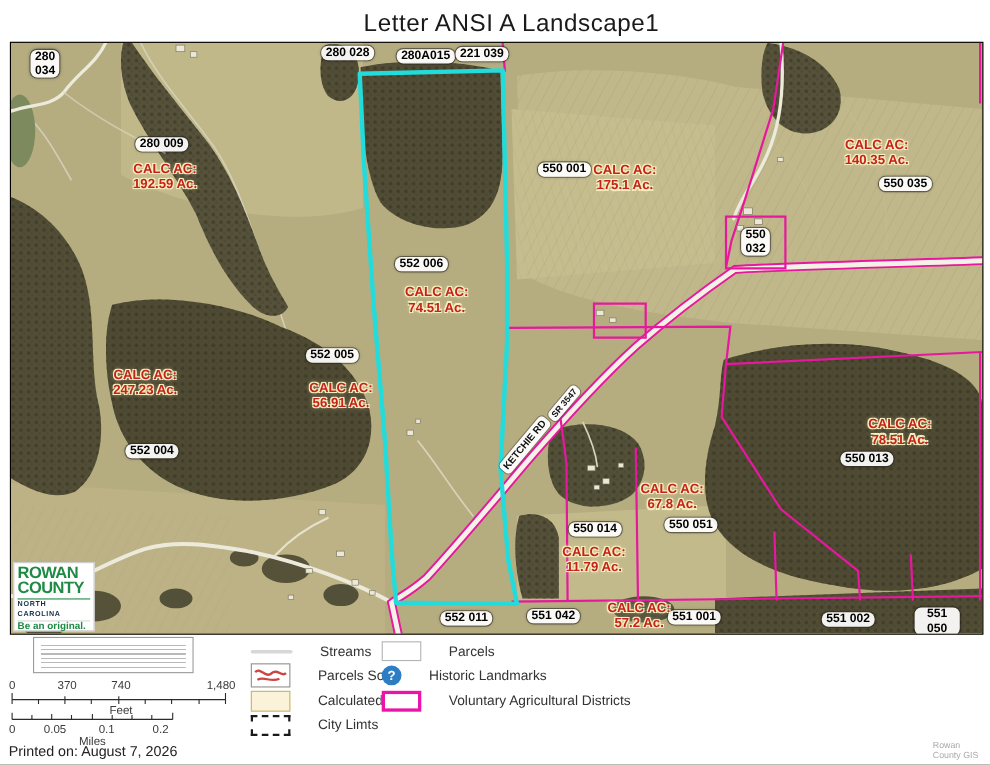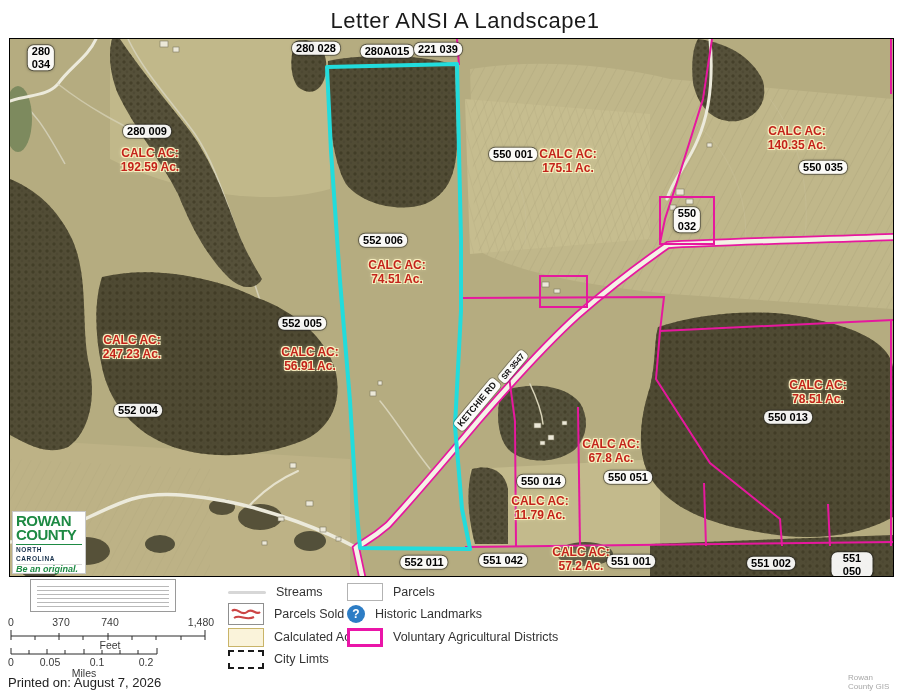--- a/index.html
+++ b/index.html
@@ -23,27 +23,27 @@
       display:flex;gap:3px;align-items:center;z-index:6;}
   .roadpill{background:rgba(255,255,255,.95);border-radius:4px;padding:0 3px;font-weight:bold;
       font-size:9px;line-height:1.4;color:#111;box-shadow:0 0 0 1px rgba(60,60,60,.45);white-space:nowrap;}
   .roadpill.sub{font-size:8px;transform:translateY(3px);}
   
   .logo{position:absolute;left:2px;top:472px;width:74px;height:63px;background:#fff;
       padding:2px 3px;box-sizing:border-box;border:1px solid #c9c9c9;z-index:6;}
   .logo .l1{font-weight:bold;font-size:15px;line-height:.95;color:#1e8a44;letter-spacing:-.5px;}
   .logo .l3{font-weight:bold;font-size:6.5px;line-height:1.5;color:#16304c;letter-spacing:.6px;
       border-top:1px solid #1e8a44;margin-top:1px;}
-  .logo .l4{font-style:italic;font-weight:bold;font-size:9px;line-height:1.1;color:#1e8a44;
+  .logo .l4{font-weight:bold;font-size:9px;line-height:1.1;color:#1e8a44;
       border-top:1px solid #d9d9d9;}
   
   .disclaimer{position:absolute;left:30px;top:579px;width:146px;height:33px;border:1px solid #9a9a9a;
       background:repeating-linear-gradient(#fff 0 2px,#b9b9b9 2px 3px,#fff 3px 4px);
       background-clip:content-box;padding:3px 6px;box-sizing:border-box;}
-  .lrow{position:absolute;height:22px;display:flex;align-items:center;gap:10px;}
+  .lrow{position:absolute;height:22px;display:flex;align-items:center;gap:25px;}
   .ltext{font-size:12.5px;color:#333;white-space:nowrap;}
   .sw{flex:0 0 auto;box-sizing:border-box;}
   .sw-stream{width:38px;height:3px;background:#d7d7d7;border-radius:2px;}
   .sw-parcel{width:36px;height:18px;background:#fff;border:1px solid #b3b3b3;}
   .sw-sold{width:36px;height:22px;background:#fff;border:1px solid #8f8f8f;position:relative;}
   .sw-calc{width:36px;height:19px;background:#faf3da;border:1.5px solid #c9b468;}
   .sw-vad{width:36px;height:19px;background:#fff;border:3px solid #ea15a8;}
   .sw-city{width:36px;height:19px;border:2px dashed #1a1a1a;background:transparent;}
   .sw-hist{width:18px;height:18px;border-radius:50%;background:#2d7dc5;color:#fff;font-weight:bold;
       font-size:12px;display:flex;align-items:center;justify-content:center;margin-left:9px;}

